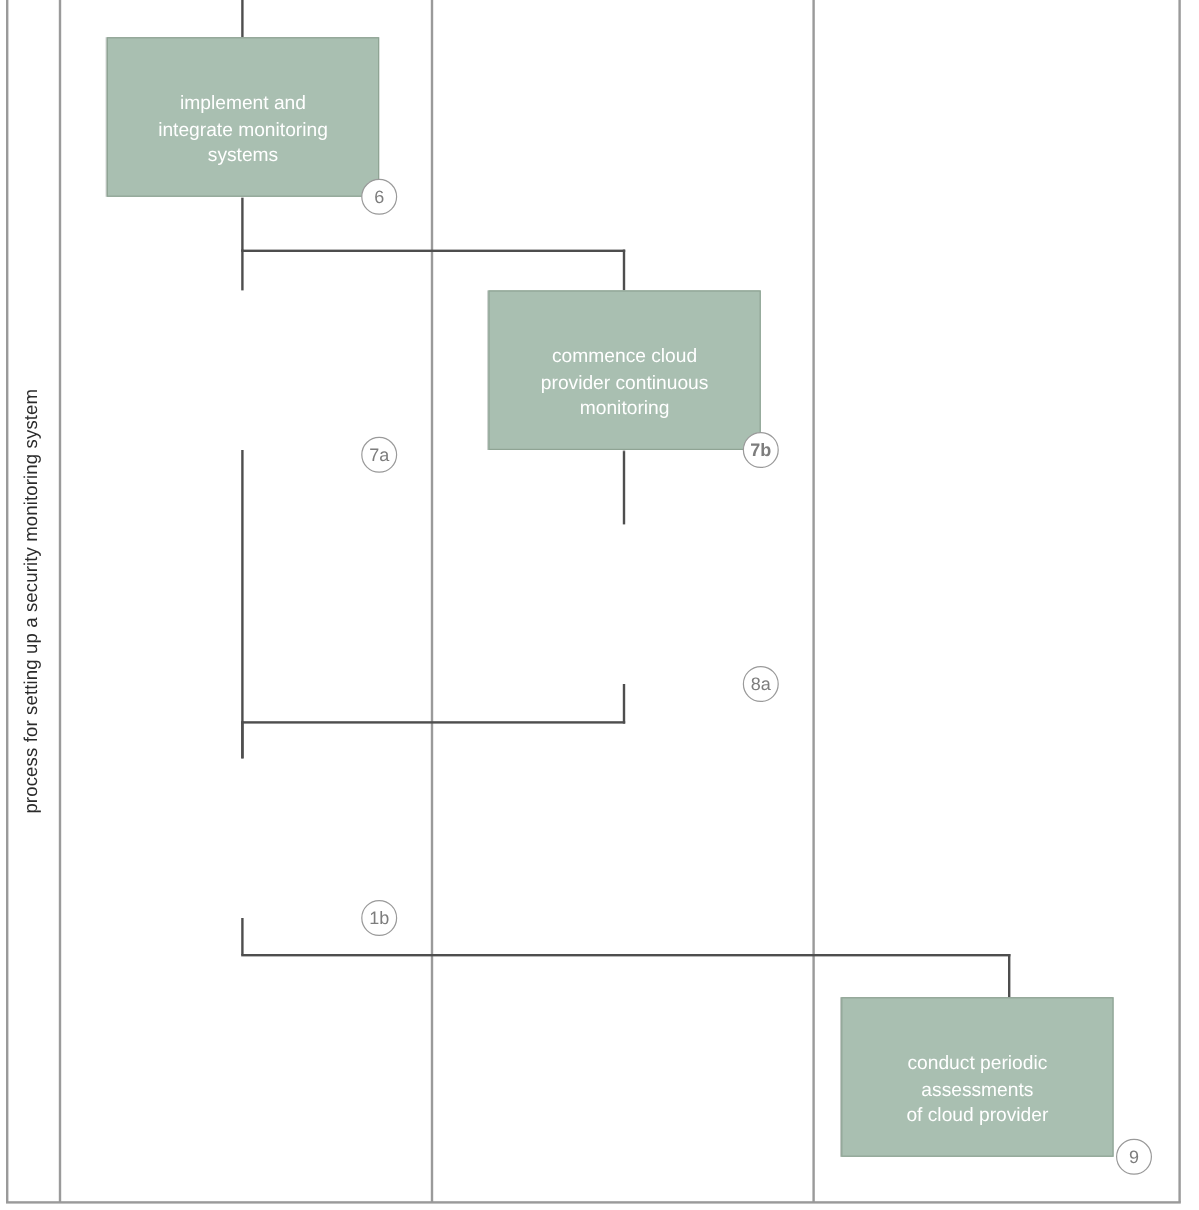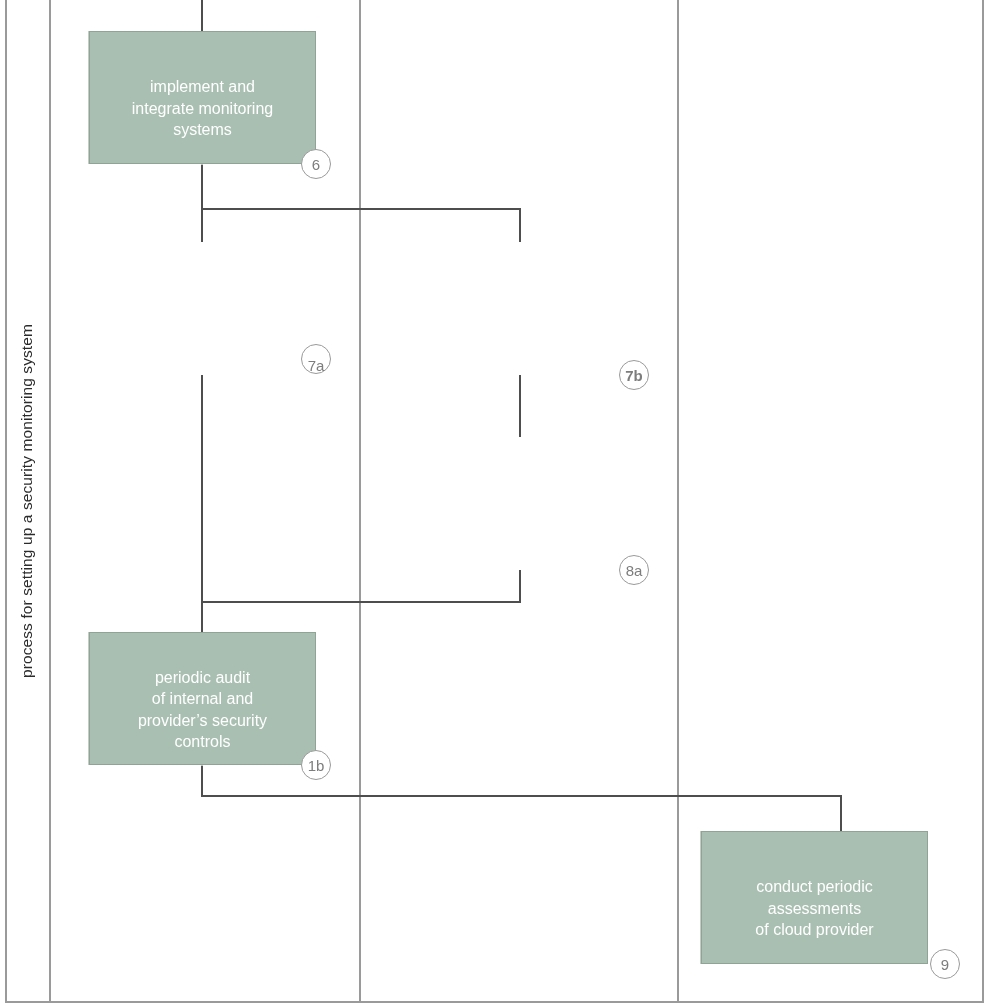--- a/index.html
+++ b/index.html
@@ -126,38 +126,37 @@
 
   <div class="node" style="left:89px;top:31px;width:227px;height:133px;">
     <div class="node-text">implement and
 integrate monitoring
 systems</div>
   </div>
   <div class="badge" style="left:301px;top:149px;">
     <span>6</span>
   </div>
 
-  <div class="badge" style="left:301px;top:344px;align-items:flex-end;">
+  <div class="badge" style="left:301px;top:364px;">
     <span>7a</span>
   </div>
 
+  <div class="node" style="left:407px;top:242px;width:227px;height:133px;">
+    <div class="node-text">commence cloud
+provider continuous
+monitoring</div>
+  </div>
   <div class="badge" style="left:619px;top:360px;font-weight:bold;">
     <span>7b</span>
   </div>
 
   <div class="badge" style="left:619px;top:555px;">
     <span>8a</span>
   </div>
 
-  <div class="node" style="left:89px;top:632px;width:227px;height:133px;">
-    <div class="node-text">periodic audit
-of internal and
-provider’s security
-controls</div>
-  </div>
   <div class="badge" style="left:301px;top:750px;">
     <span>1b</span>
   </div>
 
   <div class="node" style="left:701px;top:831px;width:227px;height:133px;">
     <div class="node-text">conduct periodic
 assessments
 of cloud provider</div>
   </div>
   <div class="badge" style="left:930px;top:949px;">

